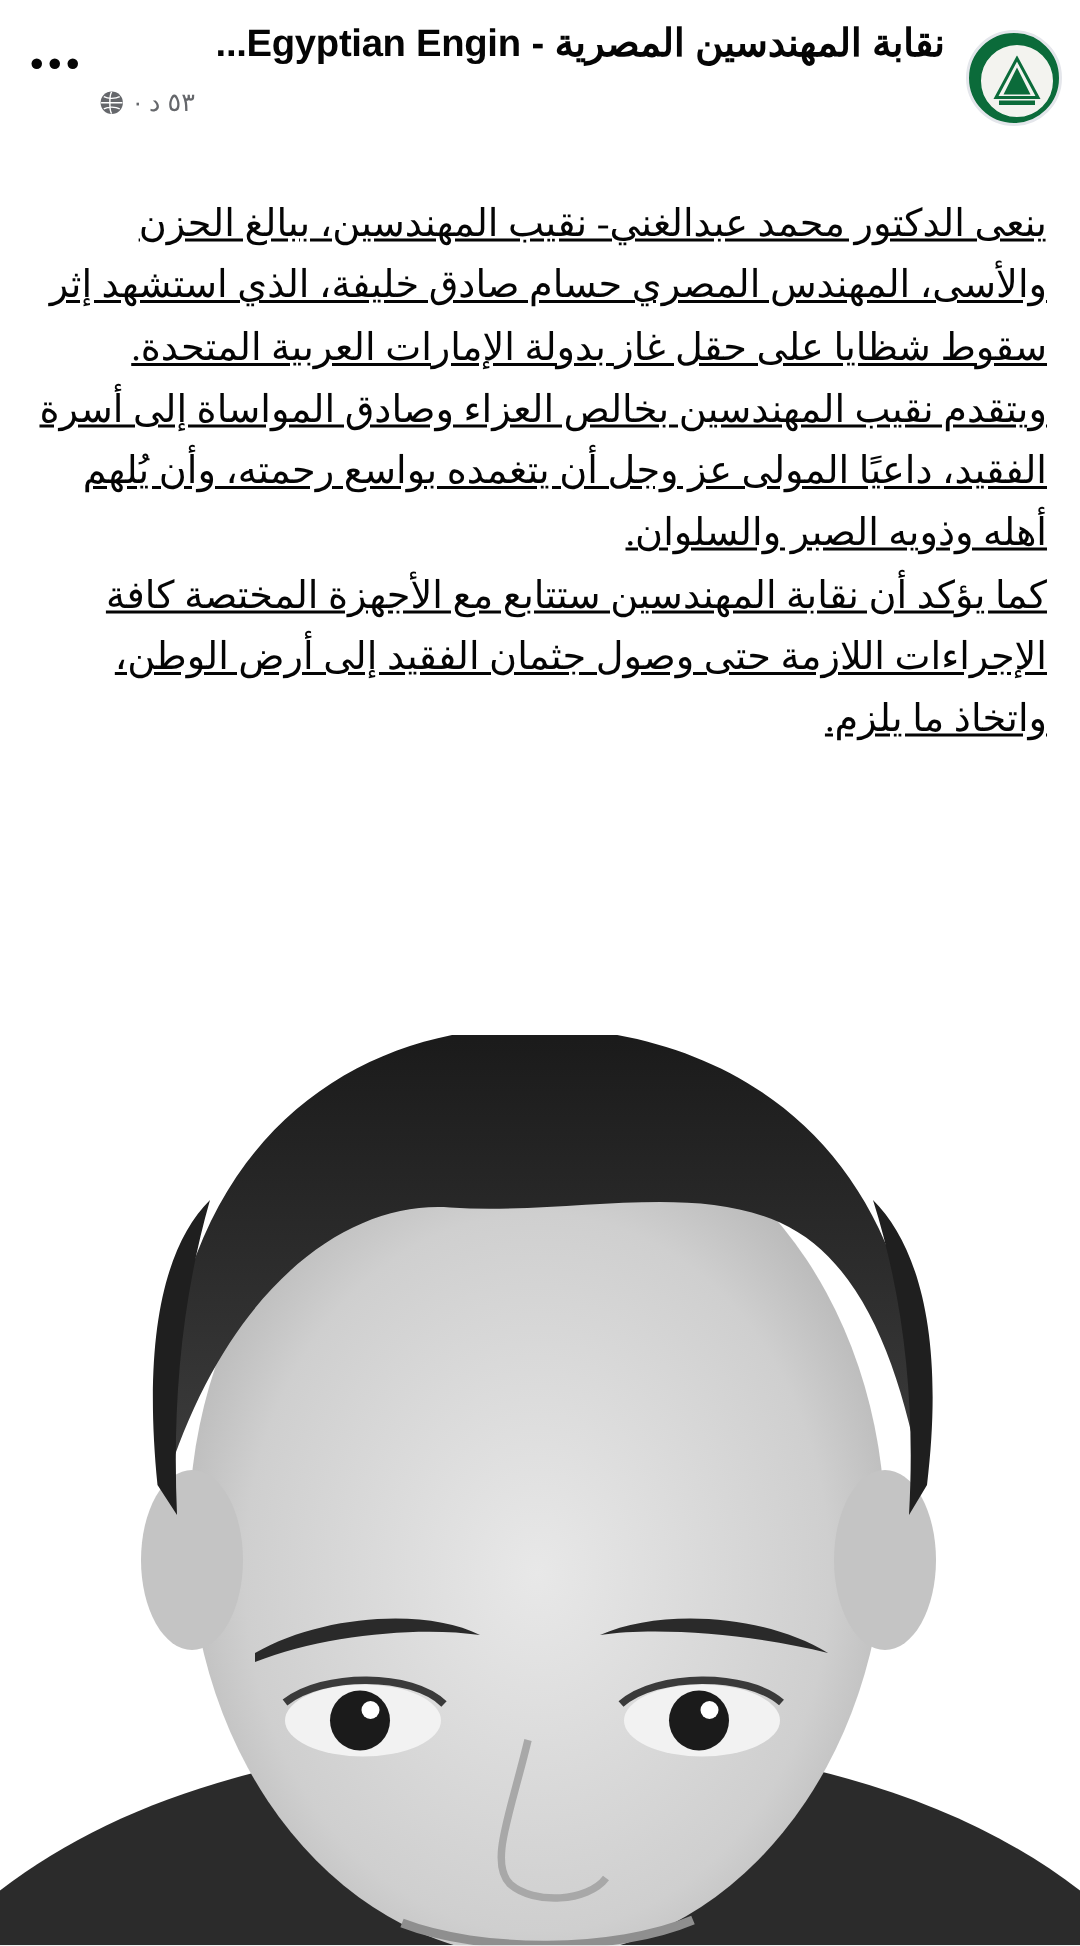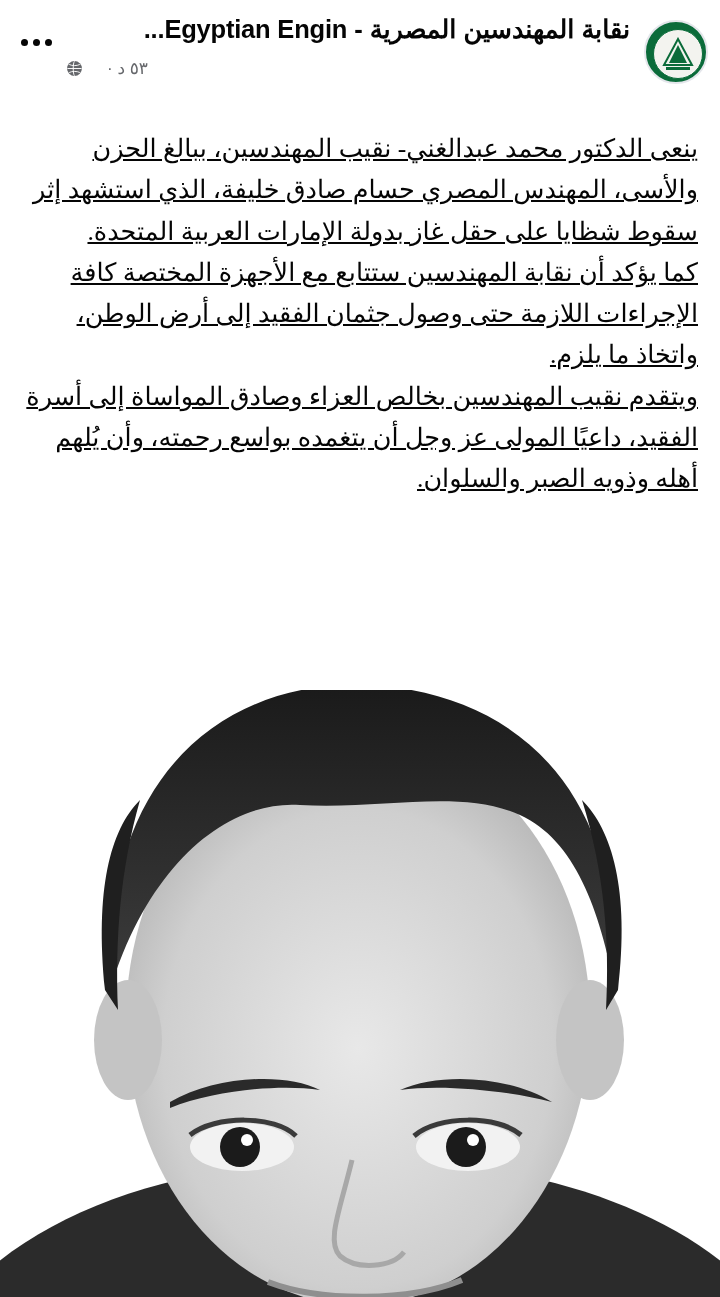--- a/index.html
+++ b/index.html
@@ -65,21 +65,21 @@
     direction: rtl;
     text-align: right;
     letter-spacing: -0.2px;
   }
   .meta-row {
     margin-top: 12px;
     display: flex;
     flex-direction: row;
     align-items: center;
     justify-content: flex-end;
-    gap: 24px;
+    gap: 6px;
     color: #65676b;
     font-size: 17px;
     direction: rtl;
   }
   .meta-time { color: #65676b; font-size: 17px; }
   .globe-icon {
     width: 17px; height: 17px;
     display: inline-block;
   }
   .menu-dots {
@@ -155,22 +155,22 @@
 
     <div class="menu-dots">
       <span></span>
       <span></span>
       <span></span>
     </div>
   </div>
 
   <div class="post-body">
     <p>ينعى الدكتور  محمد عبدالغني- نقيب المهندسين، ببالغ الحزن والأسى، المهندس المصري حسام صادق خليفة، الذي استشهد إثر سقوط شظايا على حقل غاز بدولة الإمارات العربية المتحدة.</p>
+    <p>ويتقدم نقيب المهندسين بخالص العزاء وصادق المواساة إلى أسرة الفقيد، داعيًا المولى عز وجل أن يتغمده بواسع رحمته، وأن يُلهم أهله وذويه الصبر والسلوان.</p>
     <p>كما يؤكد أن نقابة المهندسين  ستتابع مع الأجهزة المختصة كافة الإجراءات اللازمة حتى وصول جثمان الفقيد إلى أرض الوطن، واتخاذ ما يلزم.</p>
-    <p>ويتقدم نقيب المهندسين بخالص العزاء وصادق المواساة إلى أسرة الفقيد، داعيًا المولى عز وجل أن يتغمده بواسع رحمته، وأن يُلهم أهله وذويه الصبر والسلوان.</p>
   </div>
 
   <div class="post-photo">
     <svg class="photo-svg" viewBox="0 0 720 607" preserveAspectRatio="xMidYMid slice">
       <defs>
         <radialGradient id="skin" cx="50%" cy="55%" r="60%">
           <stop offset="0%" stop-color="#e8e8e8"></stop>
           <stop offset="70%" stop-color="#cfcfcf"></stop>
           <stop offset="100%" stop-color="#b0b0b0"></stop>
         </radialGradient>

